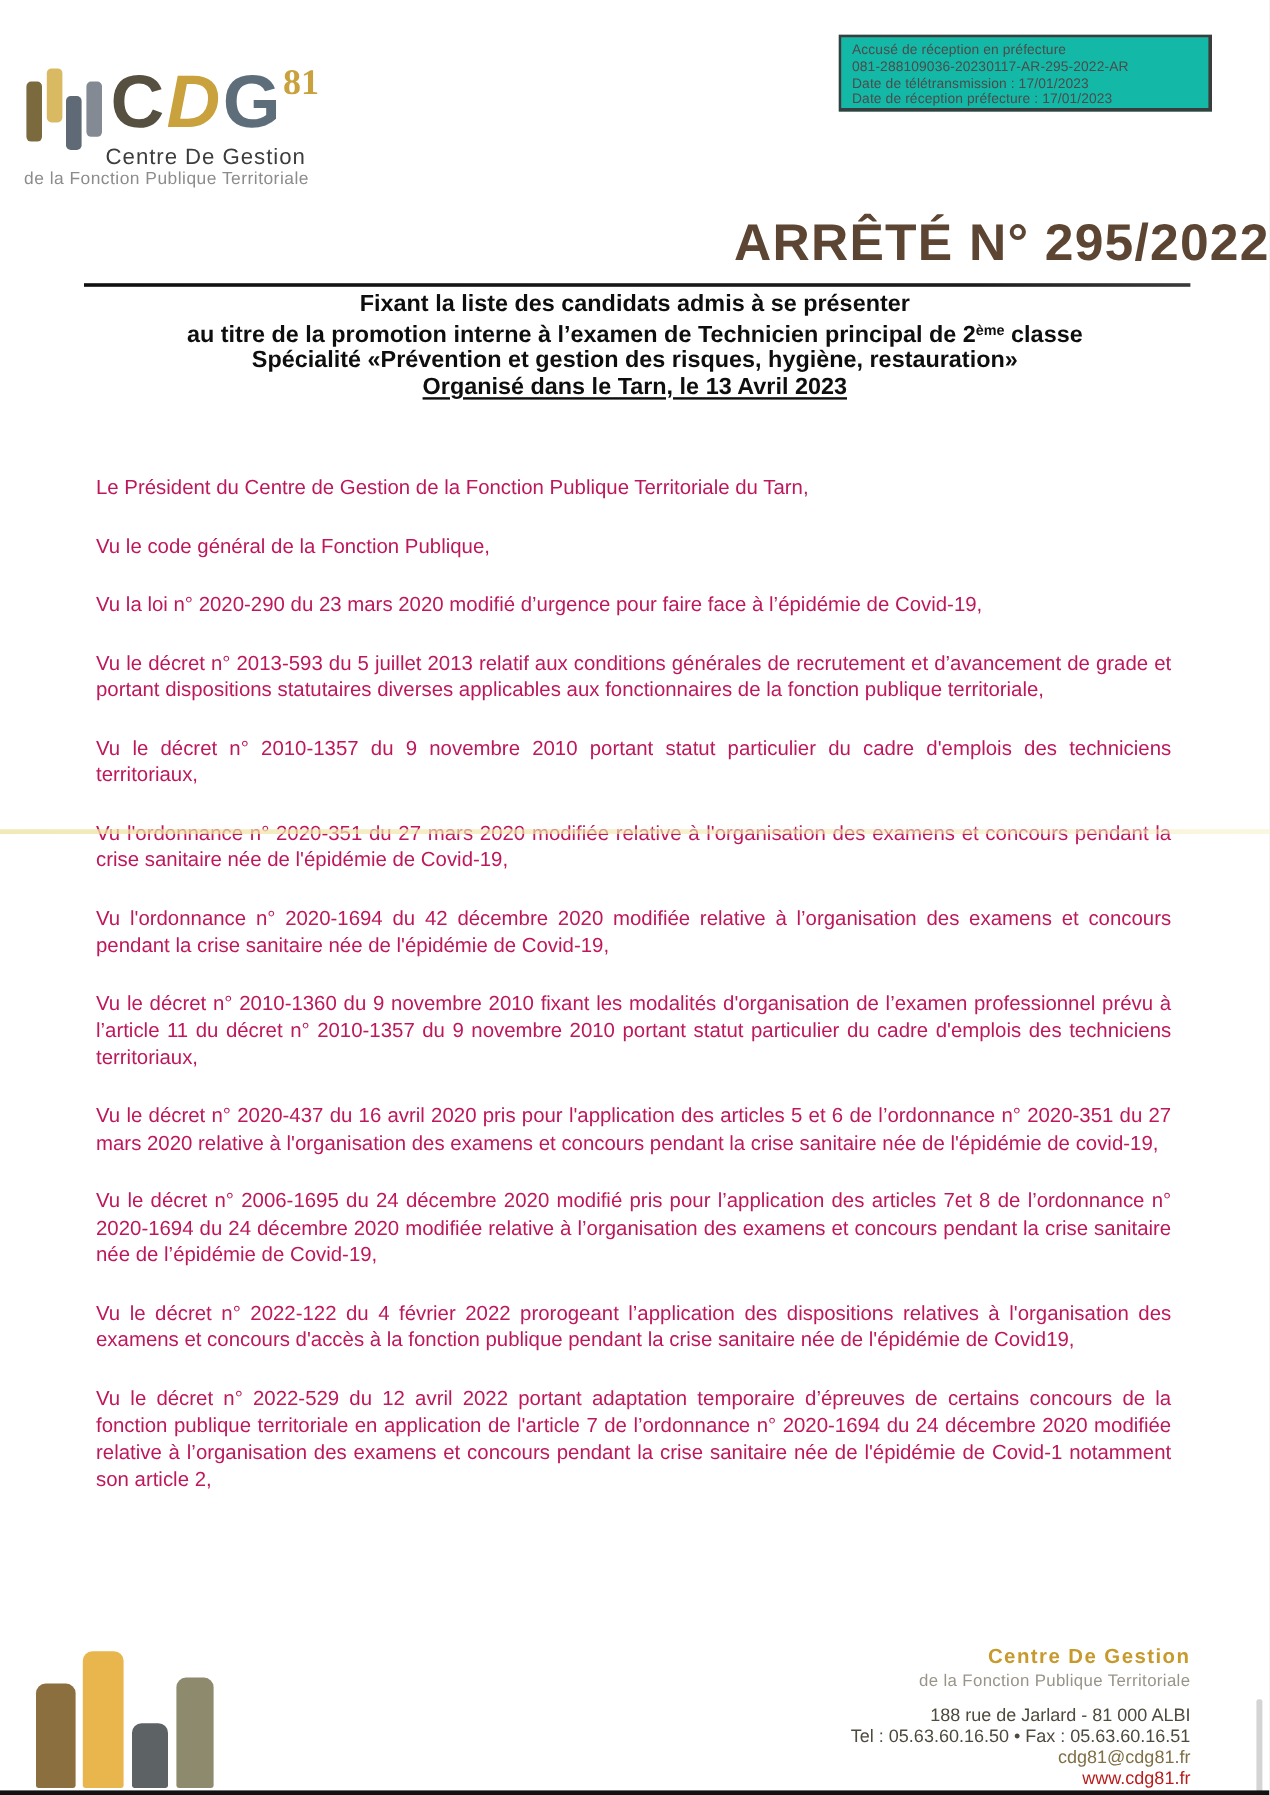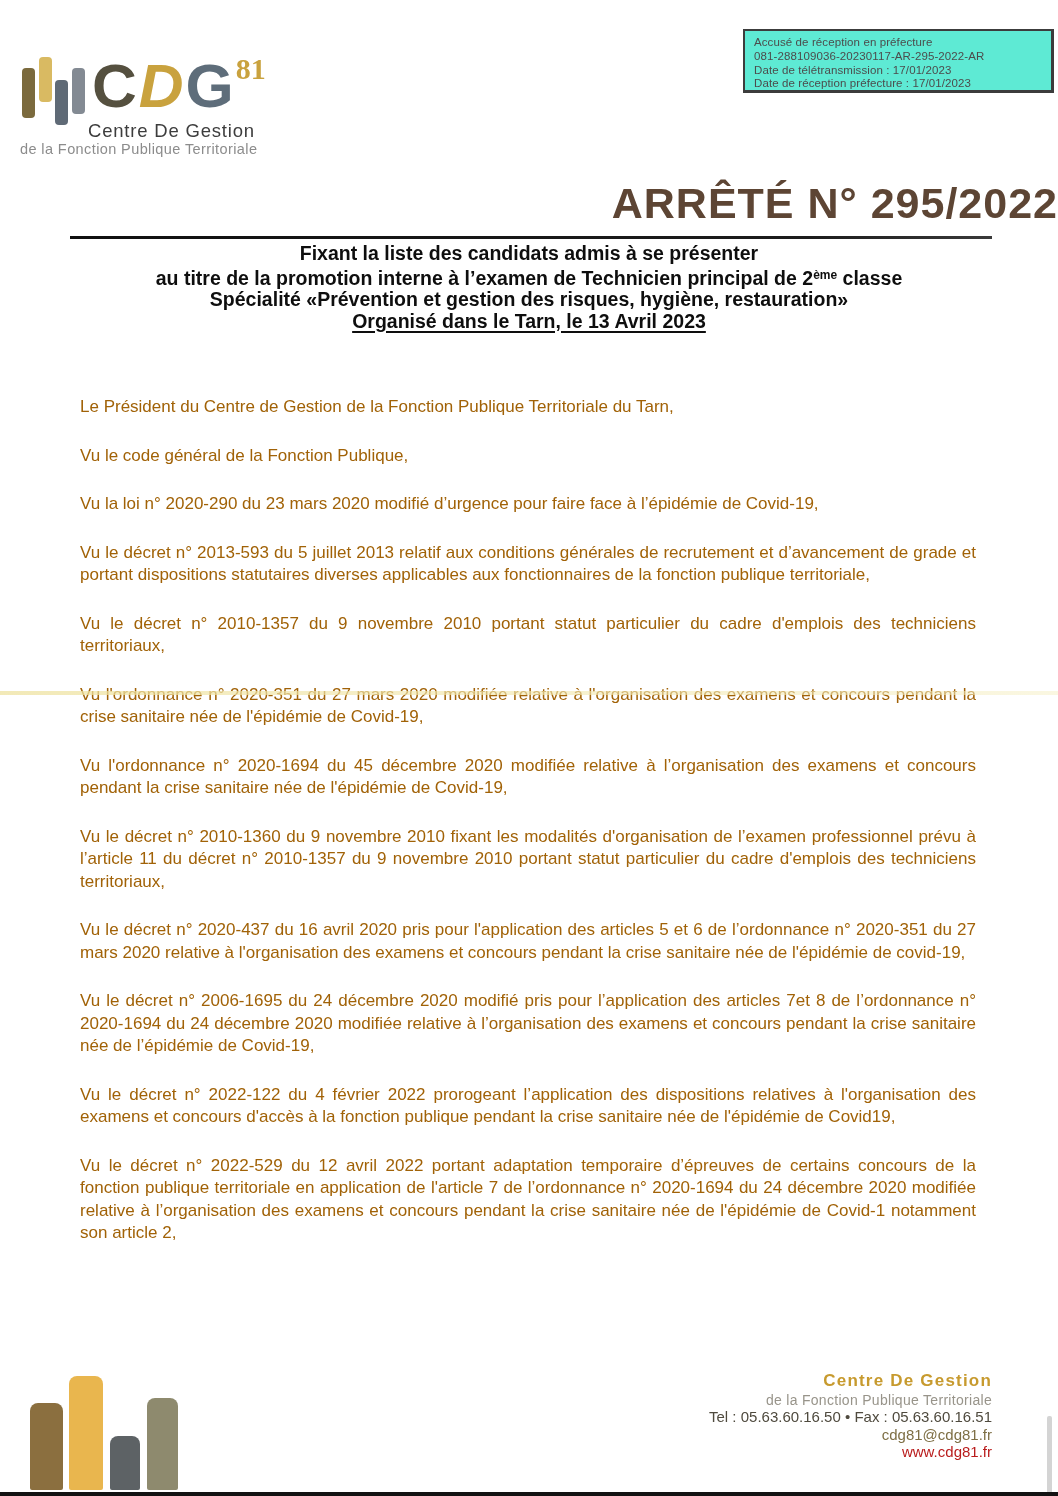--- a/index.html
+++ b/index.html
@@ -4,24 +4,24 @@
 <style>
   html,body{margin:0;padding:0;background:#e9e9e9;}
   .page{
     position:relative;width:1058px;height:1496px;margin:0 auto;
     background:#ffffff;overflow:hidden;
     font-family:"Liberation Sans", sans-serif;color:#1c1c1c;
   }
   
   .stamp{
     position:absolute;left:699px;top:29px;width:311px;height:64px;
-    box-sizing:border-box;background:#5eead4;
+    box-sizing:border-box;background:#14b8a6;
     border:2px solid #3c3c3c;border-right-width:3px;border-bottom-width:3px;
     padding:5px 6px 0 9px;
-    font-size:11.5px;line-height:13.8px;color:#4c4c4c;letter-spacing:0.1px;margin-left:44px;
+    font-size:11.5px;line-height:13.8px;color:#4c4c4c;letter-spacing:0.1px;
   }
   
   .logo{position:absolute;left:0;top:0;width:320px;height:175px;}
   .bar{position:absolute;border-radius:4px;}
   .logo .b1{left:22px;top:68px;width:13px;height:50px;background:#7b6a3d;}
   .logo .b2{left:39px;top:57px;width:13px;height:45px;background:#d9ba62;}
   .logo .b3{left:55px;top:80px;width:13px;height:45px;background:#5f6a76;}
   .logo .b4{left:72px;top:68px;width:13px;height:46px;background:#838a93;}
   .cdg{position:absolute;left:92px;top:38px;font-size:62px;font-weight:bold;line-height:62px;letter-spacing:2px;}
   .cdg .c{color:#55503f;}
@@ -40,21 +40,21 @@
   .subtitle{
     position:absolute;left:60px;top:243px;width:938px;text-align:center;
     font-size:19.5px;font-weight:bold;line-height:21.5px;color:#0e0e0e;
   }
   .subtitle .sup{font-size:12px;vertical-align:6px;}
   .subtitle .u{text-decoration:underline;text-decoration-thickness:2px;text-underline-offset:3px;}
   
   .body-text{position:absolute;left:80px;top:396px;width:896px;}
   .body-text p{
     margin:0 0 26px 0;font-size:17px;line-height:22.5px;
-    text-align:justify;color:#a16207;
+    text-align:justify;color:#be185d;
   }
   
   .scan-band{position:absolute;left:0;top:691px;width:1058px;height:4px;
     background:linear-gradient(to right,rgba(238,226,160,0.75),rgba(246,240,200,0.55));}
   .edge-artifact{position:absolute;right:6px;top:1416px;width:5px;height:78px;
     background:#d4d4d4;border-radius:2px;}
   .bottom-strip{position:absolute;left:0;bottom:0;width:1058px;height:4px;background:#121212;}
   
   .footer-bars{position:absolute;left:0;top:1370px;width:200px;height:122px;}
   .fbar{position:absolute;border-radius:8px 8px 2px 2px;}
@@ -102,41 +102,42 @@
     <div><span class="u">Organisé dans le Tarn, le 13 Avril 2023</span></div>
   </div>
 
   <div class="body-text">
     <p>Le Président du Centre de Gestion de la Fonction Publique Territoriale du Tarn,</p>
     <p>Vu le code général de la Fonction Publique,</p>
     <p>Vu la loi n° 2020-290 du 23 mars 2020 modifié d’urgence pour faire face à l’épidémie de Covid-19,</p>
     <p>Vu le décret n° 2013-593 du 5 juillet 2013 relatif aux conditions générales de recrutement et d’avancement de grade et portant dispositions statutaires diverses applicables aux fonctionnaires de la fonction publique territoriale,</p>
     <p>Vu le décret n° 2010-1357 du 9 novembre 2010 portant statut particulier du cadre d'emplois des techniciens territoriaux,</p>
     <p>Vu l'ordonnance n° 2020-351 du 27 mars 2020 modifiée relative à l'organisation des examens et concours pendant la crise sanitaire née de l'épidémie de Covid-19,</p>
-    <p>Vu l'ordonnance n° 2020-1694 du 45 décembre 2020 modifiée relative à l’organisation des examens et concours pendant la crise sanitaire née de l'épidémie de Covid-19,</p>
+    <p>Vu l'ordonnance n° 2020-1694 du 42 décembre 2020 modifiée relative à l’organisation des examens et concours pendant la crise sanitaire née de l'épidémie de Covid-19,</p>
     <p>Vu le décret n° 2010-1360 du 9 novembre 2010 fixant les modalités d'organisation de l’examen professionnel prévu à l’article 11 du décret n° 2010-1357 du 9 novembre 2010 portant statut particulier du cadre d'emplois des techniciens territoriaux,</p>
     <p>Vu le décret n° 2020-437 du 16 avril 2020 pris pour l'application des articles 5 et 6 de l’ordonnance n° 2020-351 du 27 mars 2020 relative à l'organisation des examens et concours pendant la crise sanitaire née de l'épidémie de covid-19,</p>
     <p>Vu le décret n° 2006-1695 du 24 décembre 2020 modifié pris pour l’application des articles 7et 8 de l’ordonnance n° 2020-1694 du 24 décembre 2020 modifiée relative à l’organisation des examens et concours pendant la crise sanitaire née de l’épidémie de Covid-19,</p>
     <p>Vu le décret n° 2022-122 du 4 février 2022 prorogeant l’application des dispositions relatives à l'organisation des examens et concours d'accès à la fonction publique pendant la crise sanitaire née de l'épidémie de Covid19,</p>
     <p>Vu le décret n° 2022-529 du 12 avril 2022 portant adaptation temporaire d’épreuves de certains concours de la fonction publique territoriale en application de l'article 7 de l’ordonnance n° 2020-1694 du 24 décembre 2020 modifiée relative à l’organisation des examens et concours pendant la crise sanitaire née de l'épidémie de Covid-1 notamment son article 2,</p>
   </div>
 
   <div class="scan-band"></div>
   <div class="edge-artifact"></div>
 
   <div class="footer-bars">
     <div class="fbar b1"></div>
     <div class="fbar b2"></div>
     <div class="fbar b3"></div>
     <div class="fbar b4"></div>
   </div>
 
   <div class="footer-text">
     <div class="f-org">Centre De Gestion</div>
     <div class="f-sub">de la Fonction Publique Territoriale</div>
+    <div class="f-addr">188 rue de Jarlard - 81 000 ALBI</div>
     <div class="f-tel">Tel : 05.63.60.16.50 • Fax : 05.63.60.16.51</div>
     <div class="f-mail">cdg81@cdg81.fr</div>
     <div class="f-web">www.cdg81.fr</div>
   </div>
 
   <div class="bottom-strip"></div>
 
 </div>
 
 </body></html>

